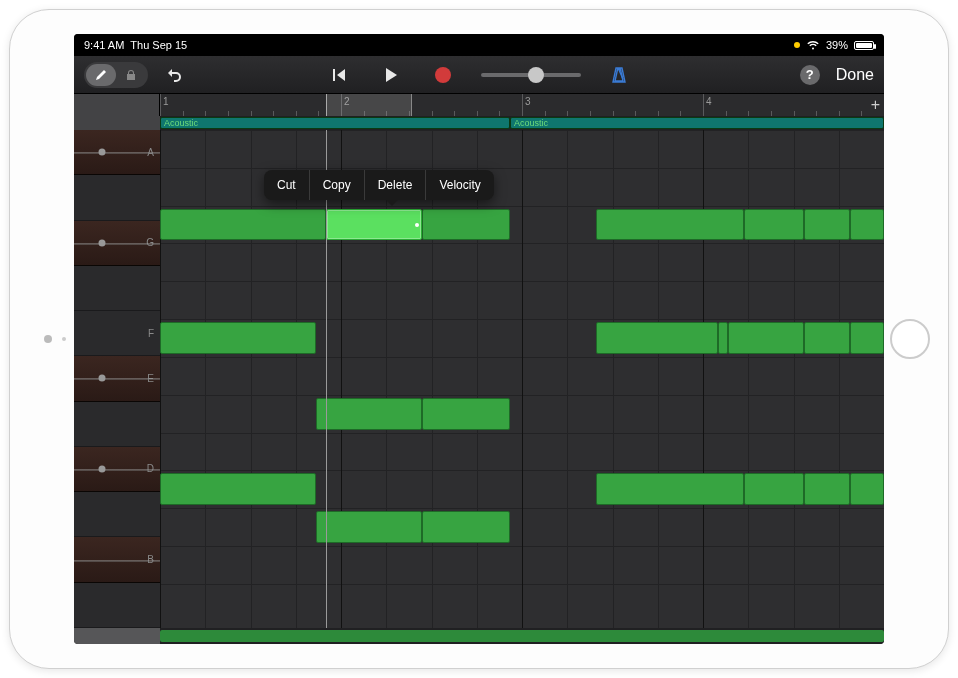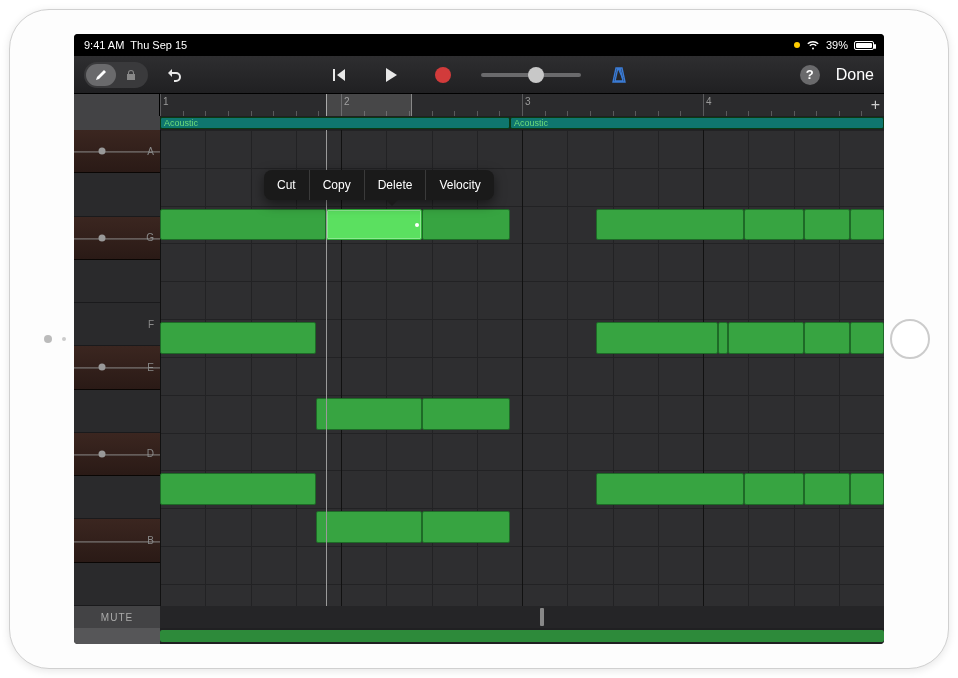--- a/index.html
+++ b/index.html
@@ -377,26 +377,20 @@
           <div class="note" style="left: 0px; width: 156px; top: 343.47px; height: 31.83px;"></div>
           <div class="note" style="left: 436px; width: 148px; top: 343.47px; height: 31.83px;"></div>
           <div class="note" style="left: 584px; width: 60px; top: 343.47px; height: 31.83px;"></div>
           <div class="note" style="left: 644px; width: 46px; top: 343.47px; height: 31.83px;"></div>
           <div class="note" style="left: 690px; width: 34px; top: 343.47px; height: 31.83px;"></div>
           <div class="note" style="left: 156px; width: 106px; top: 381.3px; height: 31.83px;"></div>
           <div class="note" style="left: 262px; width: 88px; top: 381.3px; height: 31.83px;"></div>
         </div>
     </div>
 
-    <div class="mute-row">
-      <div class="mute-gutter">MUTE</div>
-      <div class="mute-track" id="mute-track">
-          <div class="mute-marker" style="left: 380px;"></div>
-        </div>
-    </div>
 
     <div class="bottom-region">
       <div class="br-gutter"></div>
       <div class="br-track">
         <div class="br-bar"></div>
       </div>
     </div>
 
   </div>
 </div>

